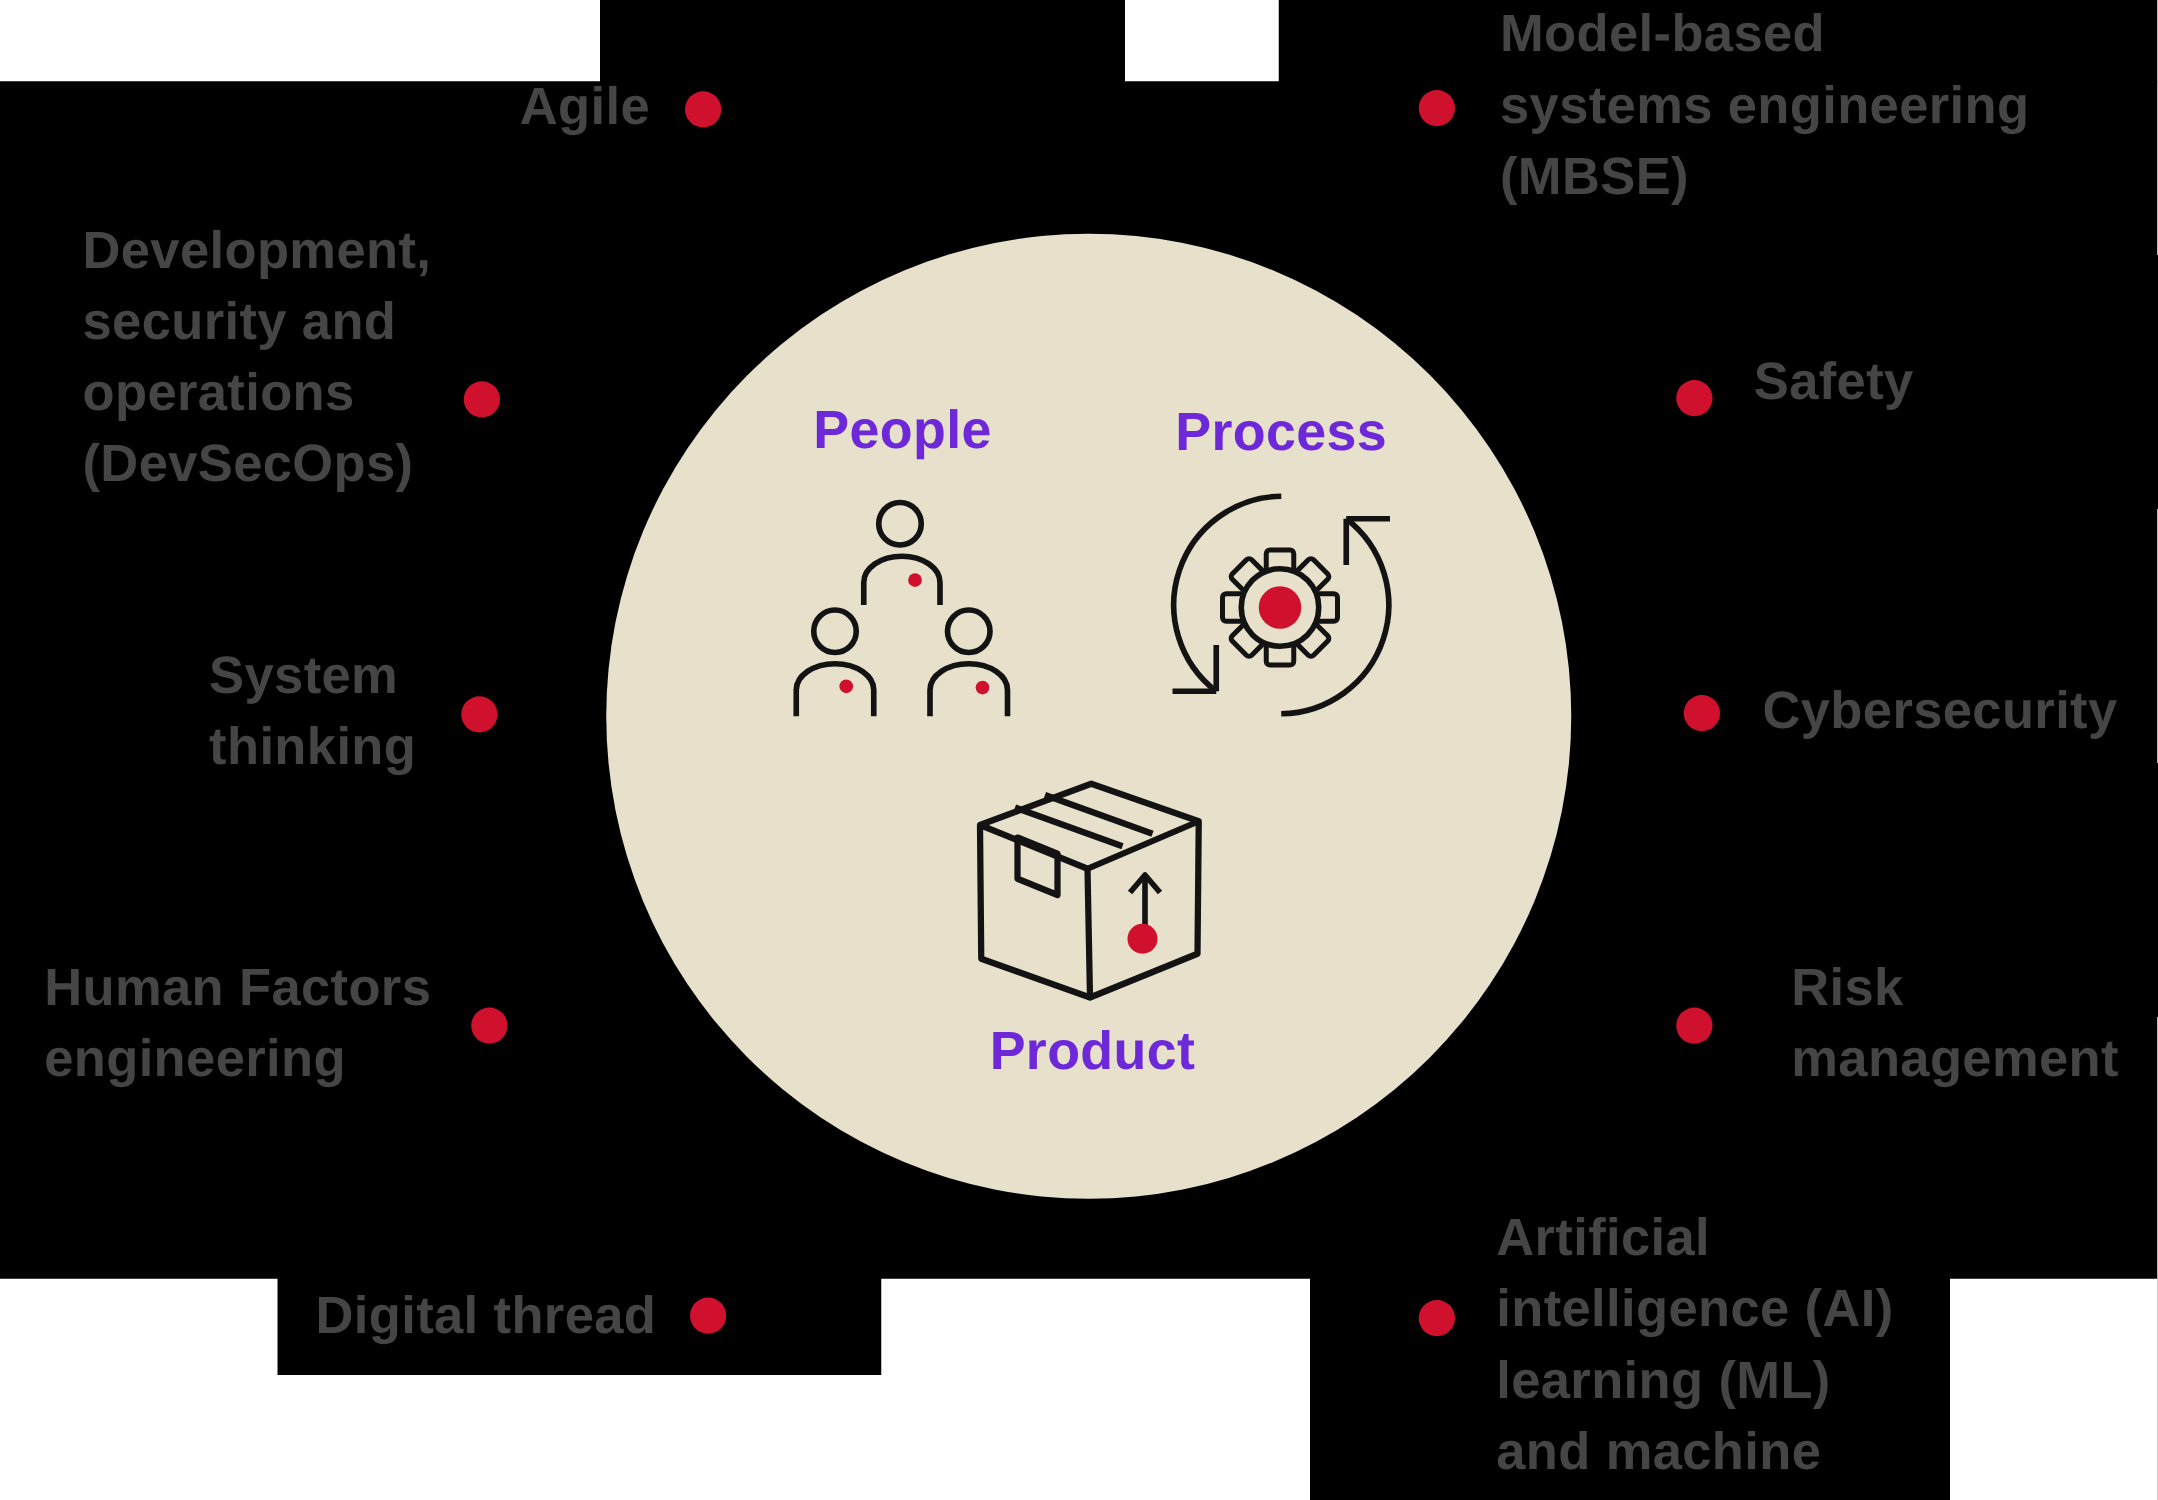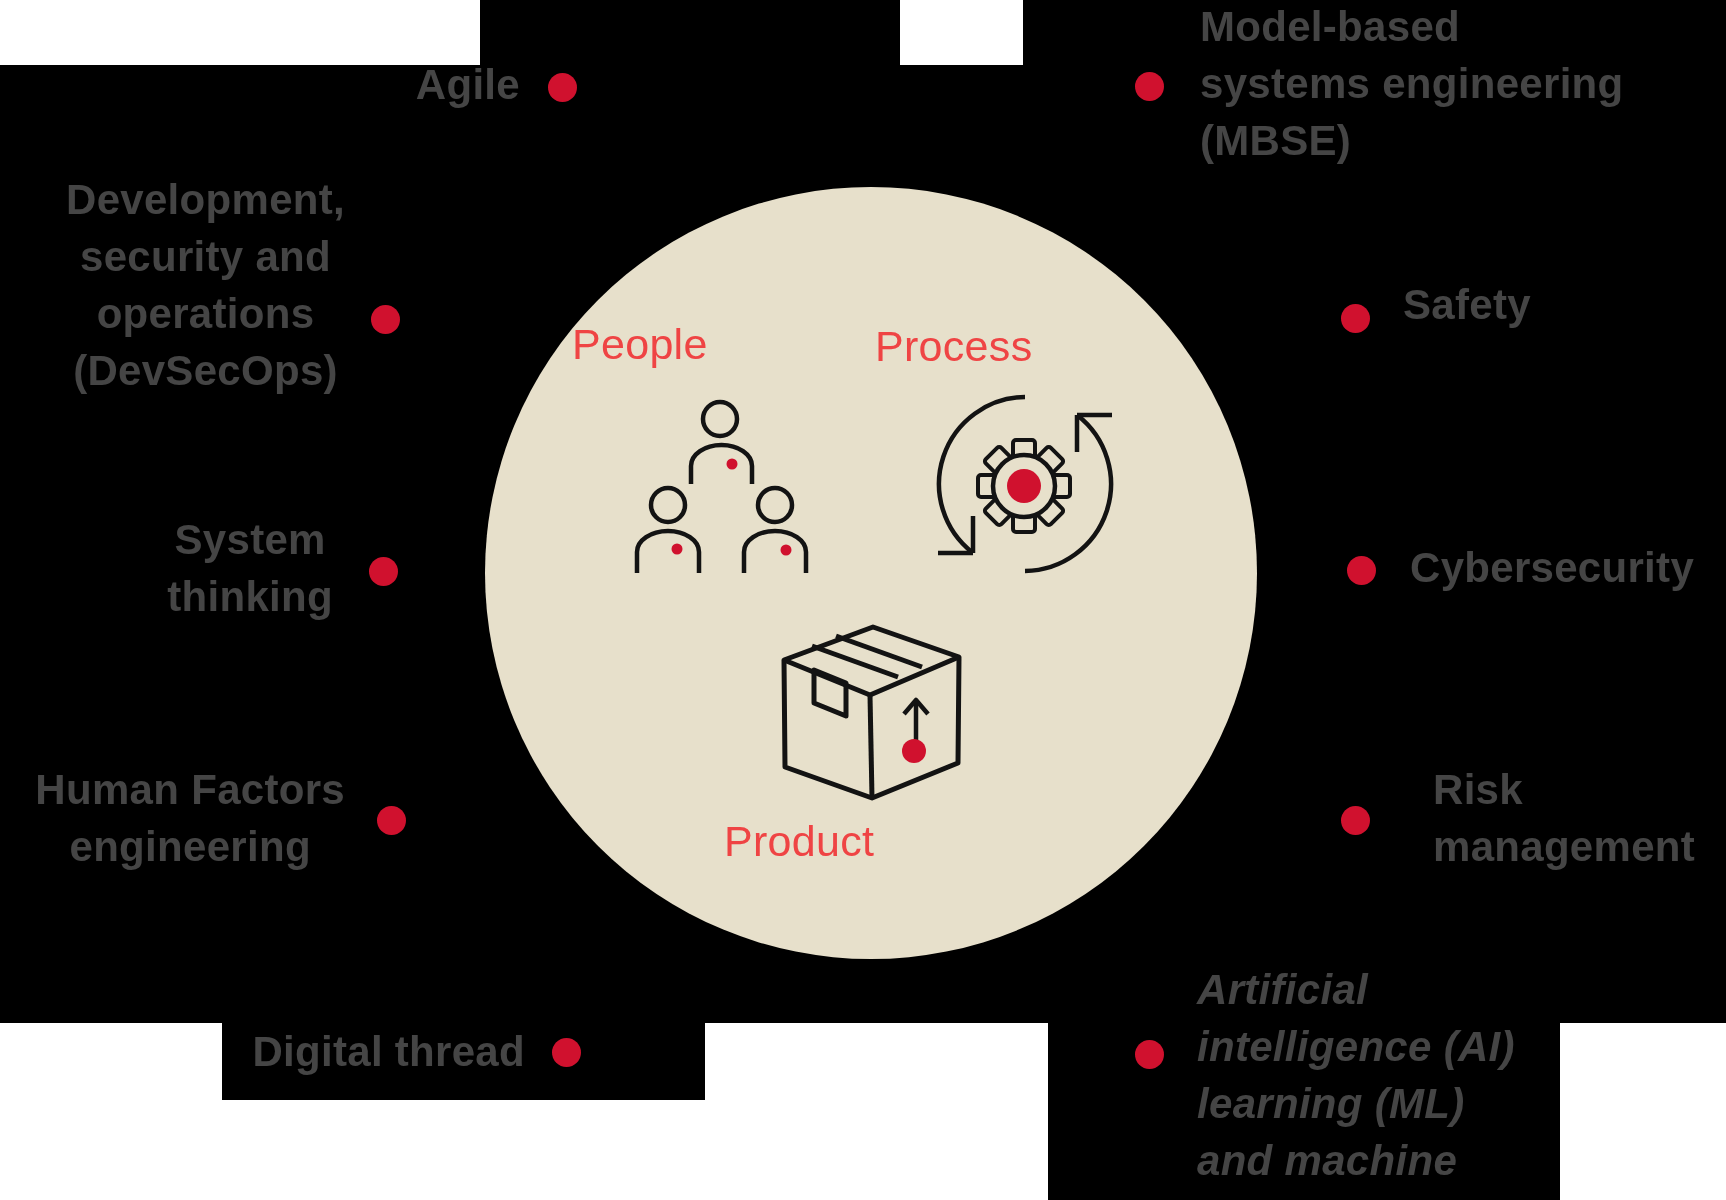--- a/index.html
+++ b/index.html
@@ -9,25 +9,25 @@
   }
   .bg{position:absolute;background:#000000;}
   .circle{
     position:absolute;left:485px;top:187px;width:772px;height:772px;border-radius:50%;
     background:#e7e0cb;box-shadow:4px 12px 30px 6px rgba(0,0,0,0.55);
   }
   .lbl{
     position:absolute;font-weight:700;font-size:42px;line-height:57px;letter-spacing:.3px;
     color:#454545;white-space:nowrap;
   }
-  .lbl.right{text-align:center;}
+  .lbl.right{text-align:left;}
   .lbl.left{text-align:left;}
   .center-lbl{
-    position:absolute;width:300px;text-align:left;font-weight:400;font-size:43px;
-    line-height:50px;color:#ef4444;letter-spacing:.3px;
+    position:absolute;width:300px;text-align:center;font-weight:700;font-size:43px;
+    line-height:50px;color:#6d28d9;letter-spacing:.3px;
   }
   .dot{position:absolute;width:29px;height:29px;border-radius:50%;background:#d0112e;}
   svg{position:absolute;left:0;top:0;}
 </style>
 </head>
 <body>
 
 <div id="canvas">
 
   <div class="bg" style="left:0;top:65px;width:1726px;height:958px;"></div>
@@ -134,21 +134,21 @@
 
   <div class="lbl left" style="left:1410px;top:539px;">Cybersecurity</div>
   <div class="dot" style="left:1347px;top:556px;"></div>
 
   <div class="lbl left" style="left:1405px;top:761px;margin-left:28px;">
     <div>Risk</div>
     <div>management</div>
   </div>
   <div class="dot" style="left:1341px;top:806px;"></div>
 
-  <div class="lbl left" style="left:1197px;top:961px;font-style:italic;">
+  <div class="lbl left" style="left:1197px;top:961px;">
     <div>Artificial</div>
     <div>intelligence (AI)</div>
     <div>learning (ML)</div>
     <div>and machine</div>
   </div>
   <div class="dot" style="left:1135px;top:1040px;"></div>
 
 </div>
 
 </body></html>

